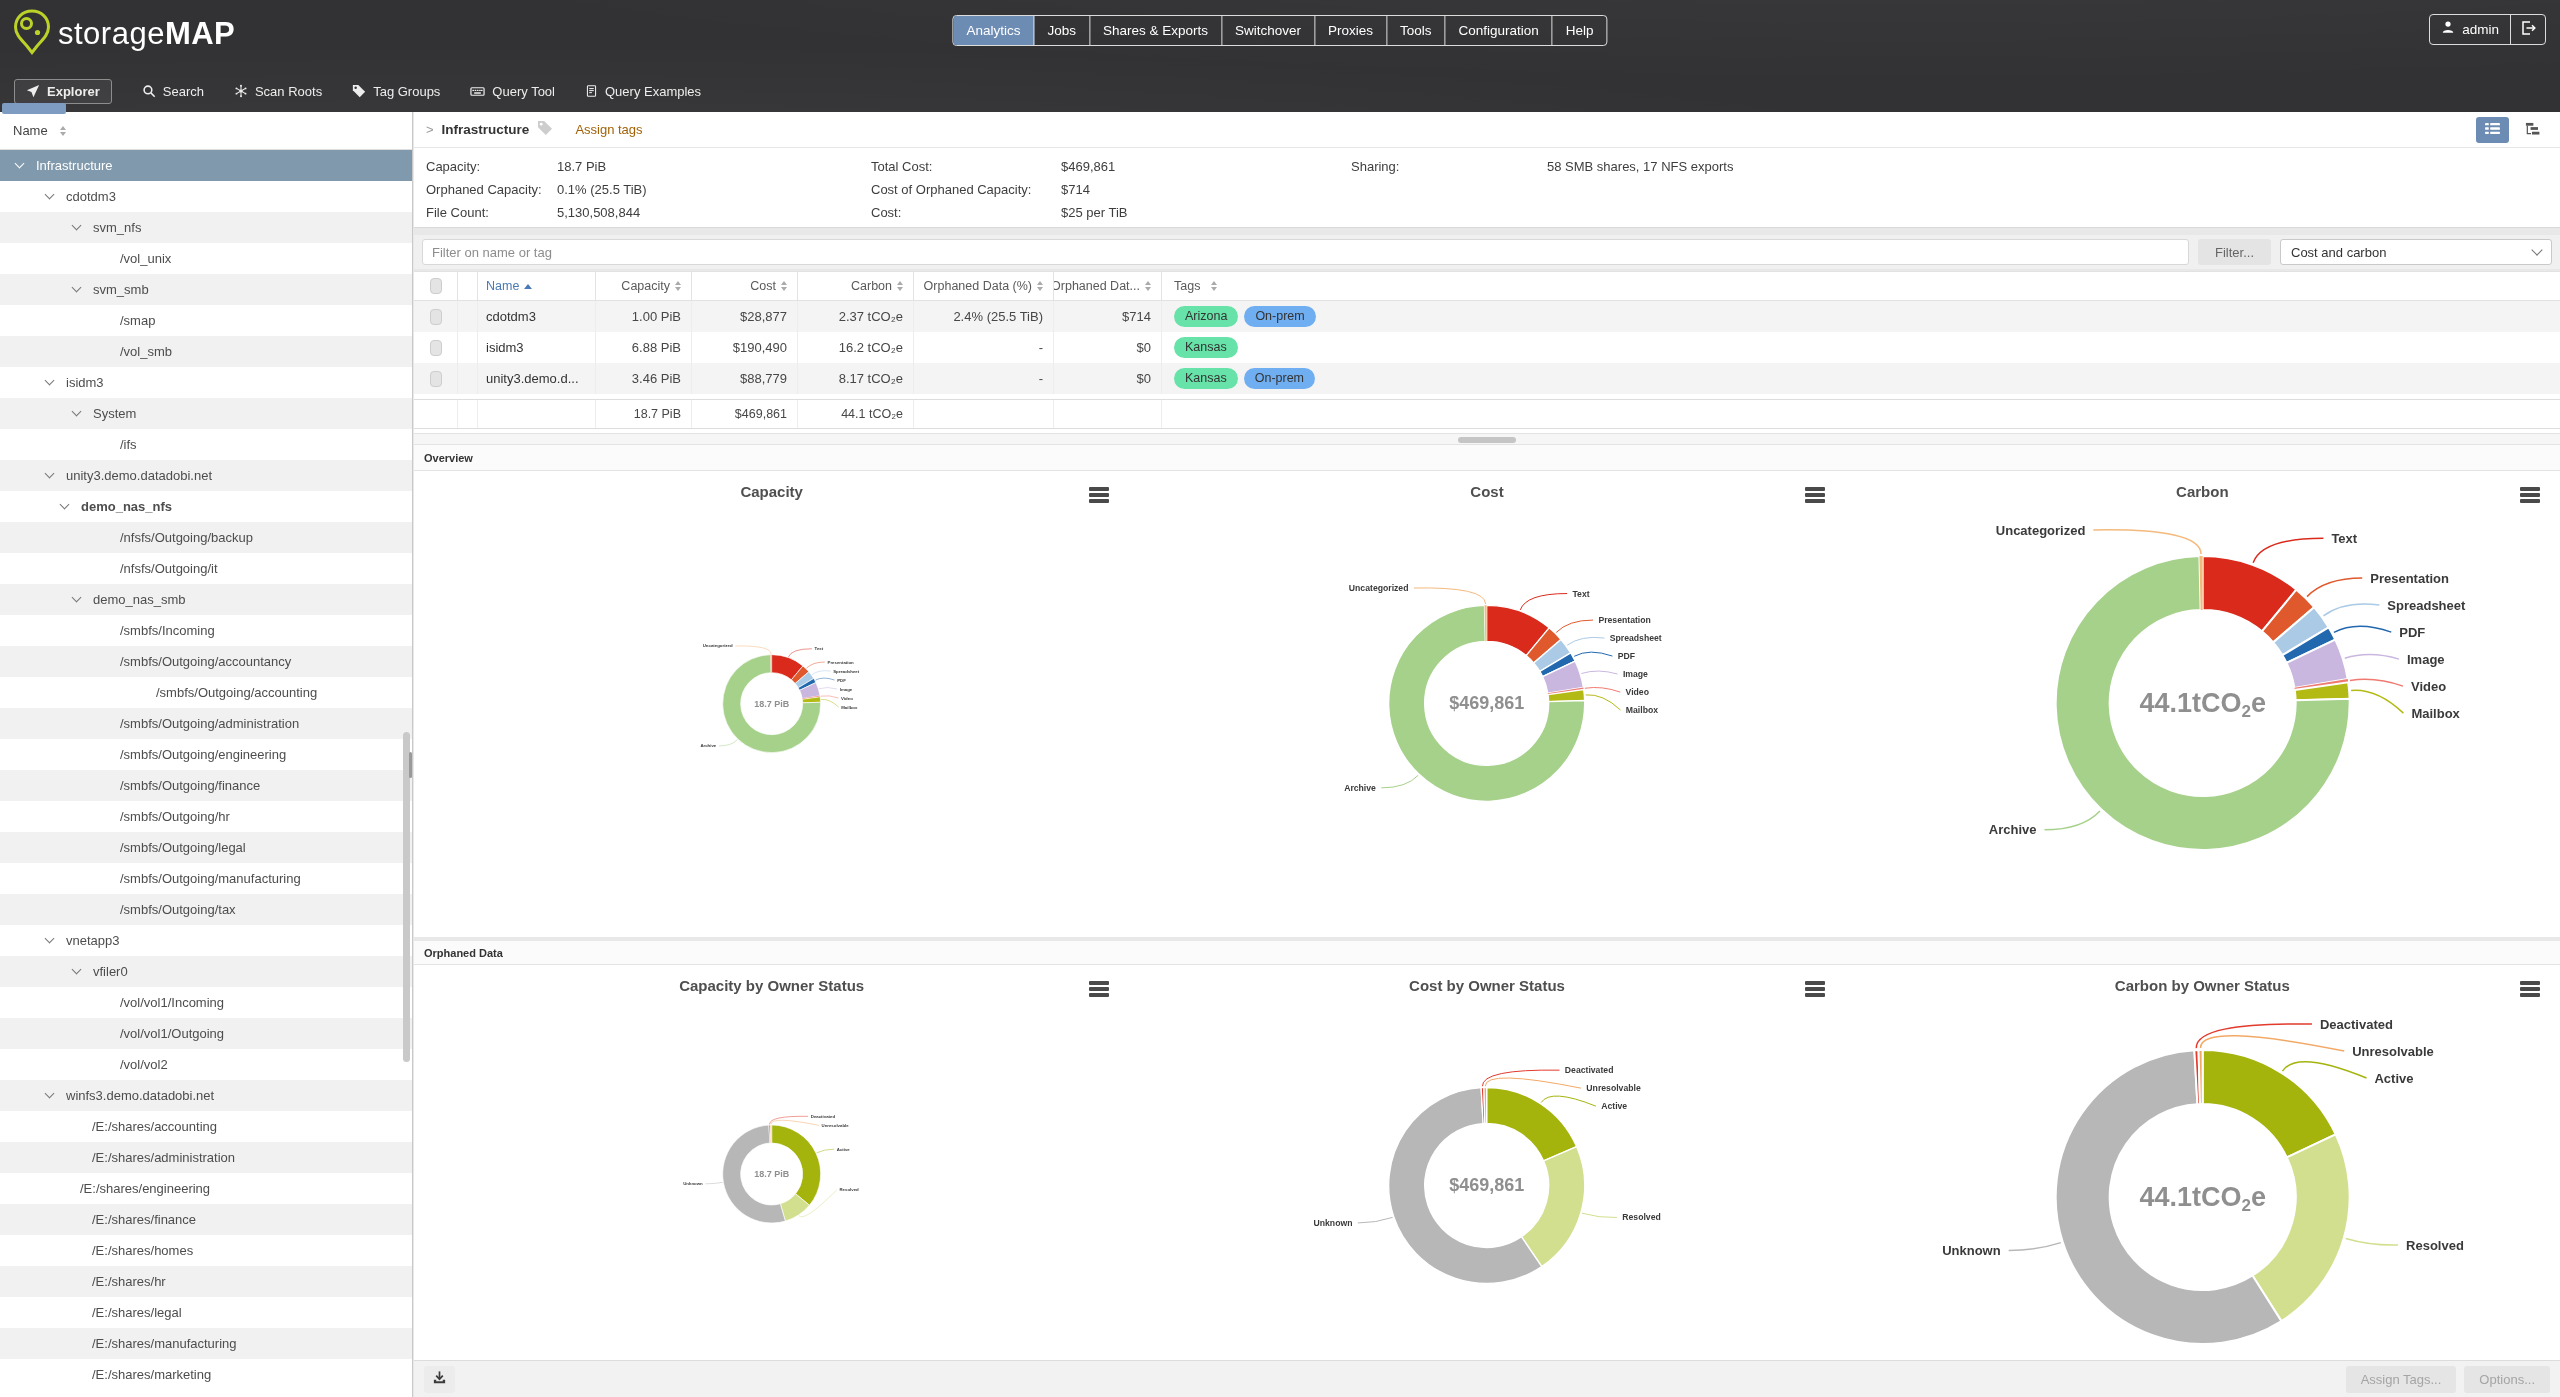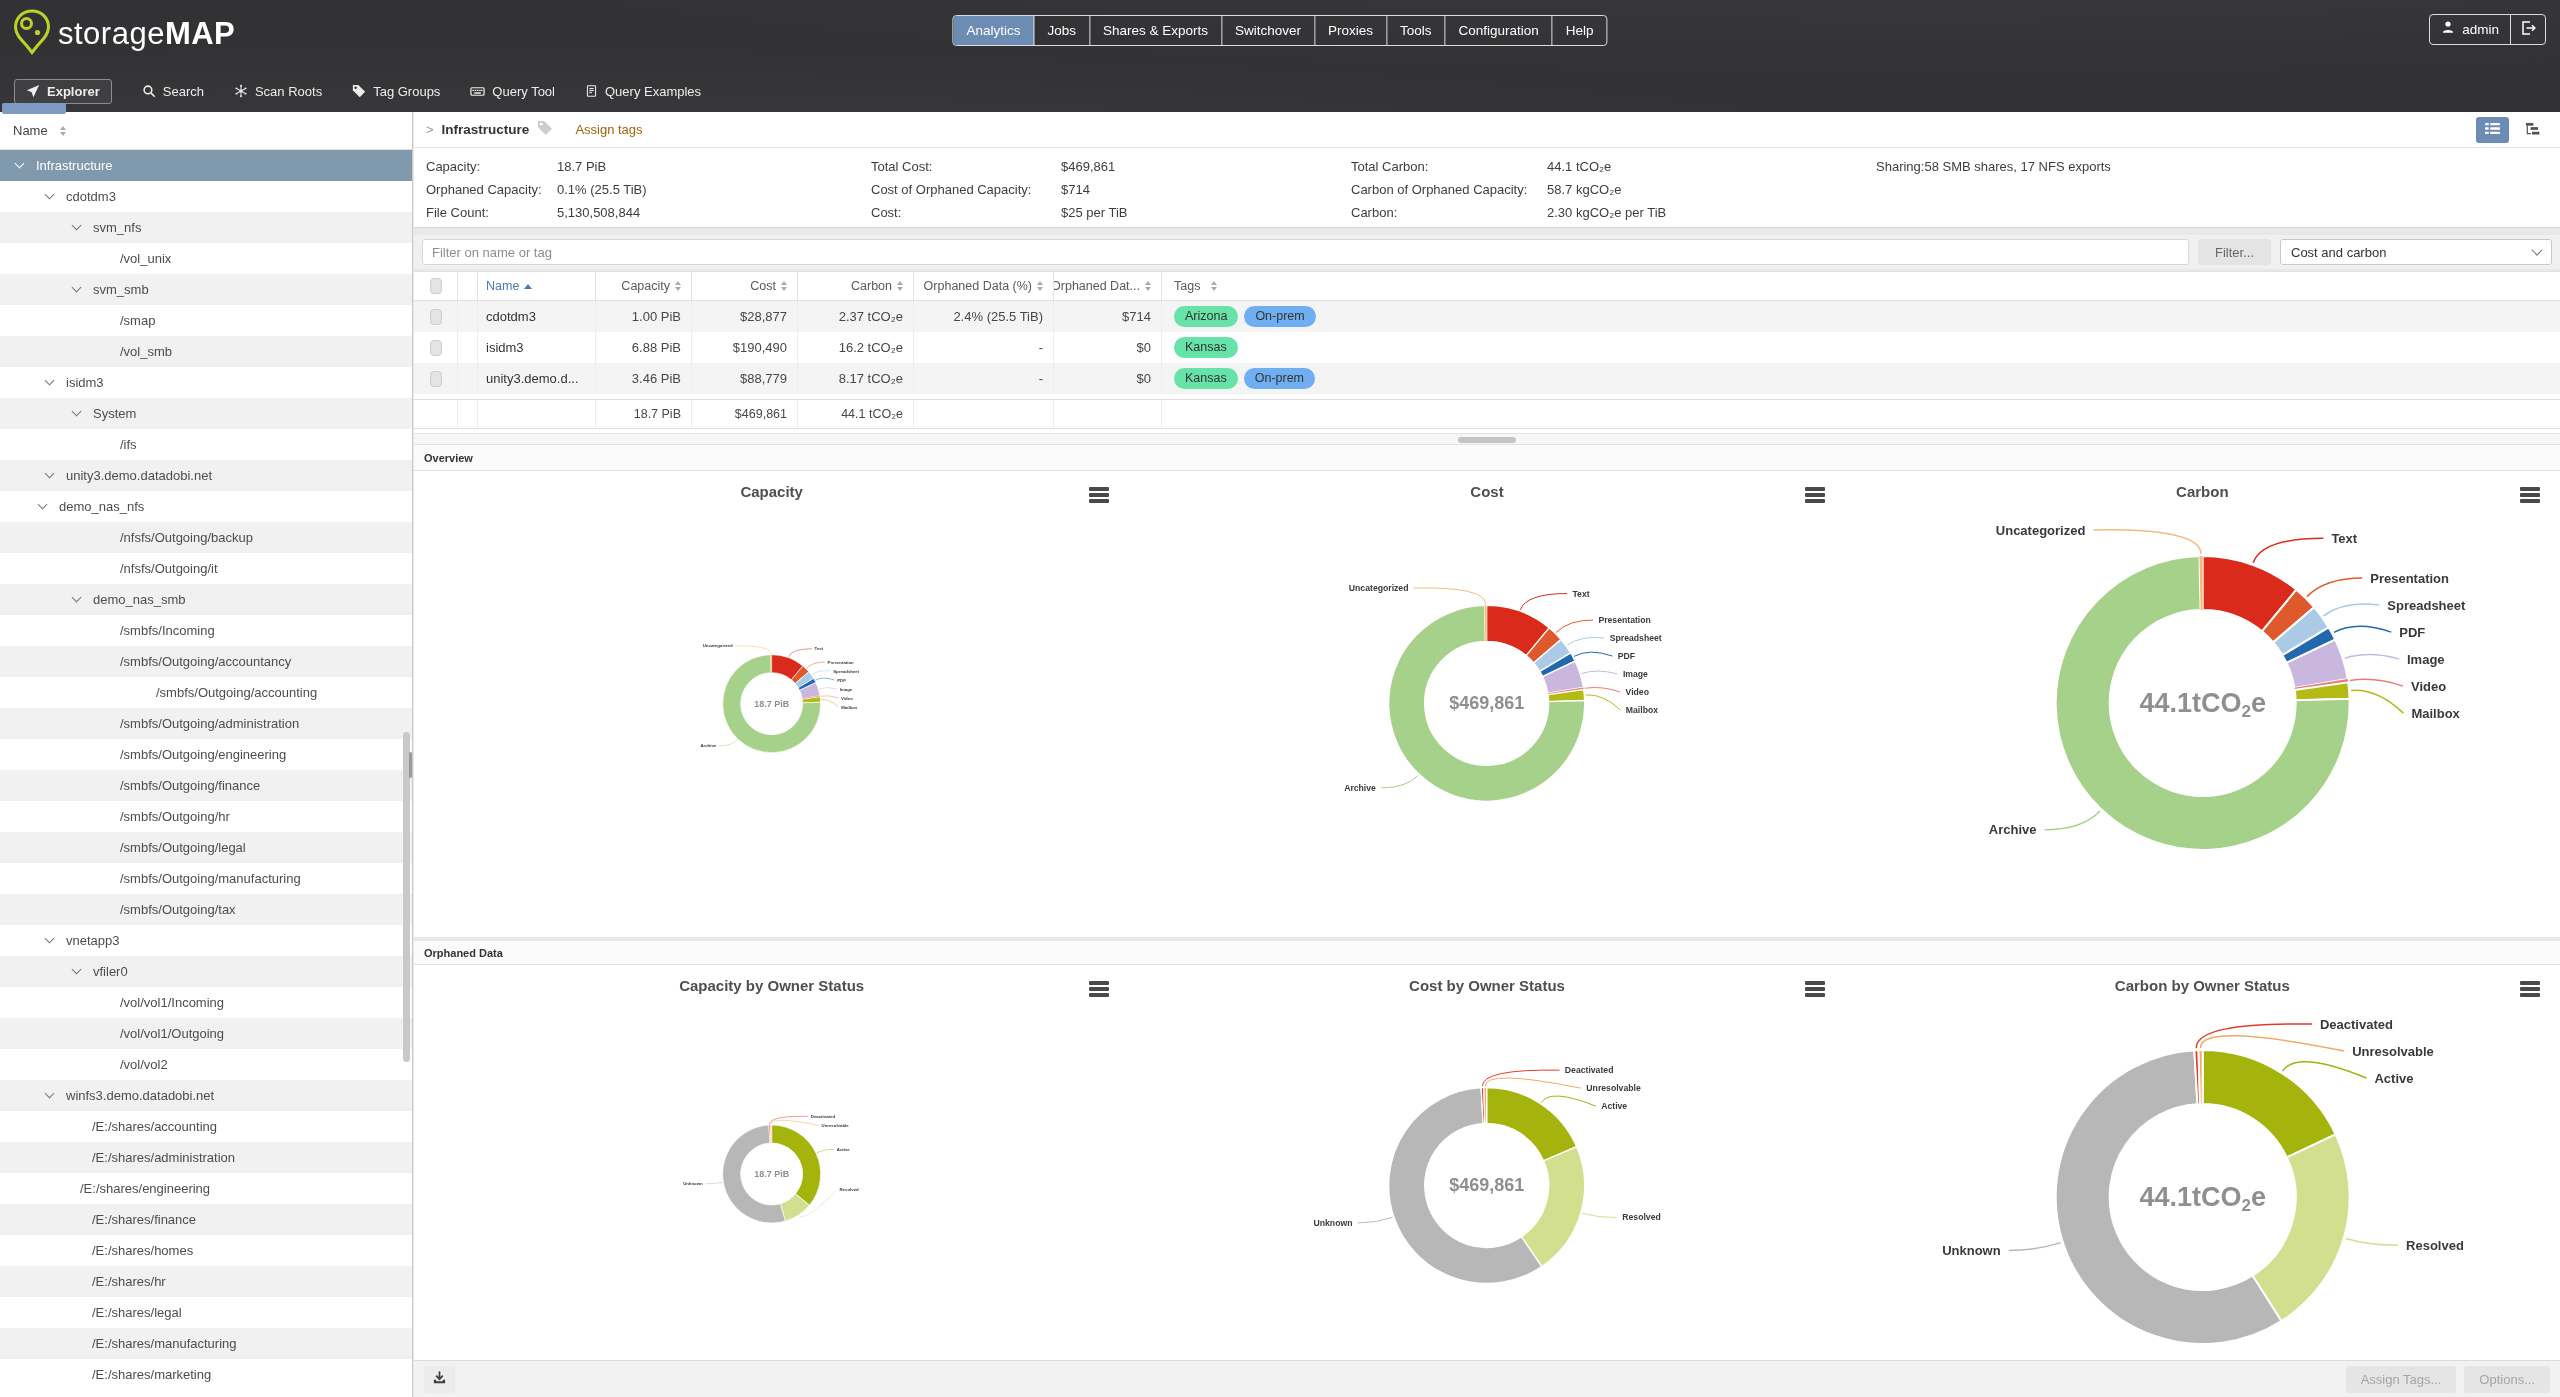--- a/index.html
+++ b/index.html
@@ -307,21 +307,21 @@
           <span class="chev"></span>
           <span>System</span>
         </div>
         <div class="tree-row" style="padding-left: 120px;">
           <span>/ifs</span>
         </div>
         <div class="tree-row stripe" style="padding-left: 46px;">
           <span class="chev"></span>
           <span>unity3.demo.datadobi.net</span>
         </div>
-        <div class="tree-row" style="padding-left: 39px;">
+        <div class="tree-row" style="padding-left: 61px; font-weight: bold;">
           <span class="chev"></span>
           <span>demo_nas_nfs</span>
         </div>
         <div class="tree-row stripe" style="padding-left: 120px;">
           <span>/nfsfs/Outgoing/backup</span>
         </div>
         <div class="tree-row" style="padding-left: 120px;">
           <span>/nfsfs/Outgoing/it</span>
         </div>
         <div class="tree-row stripe" style="padding-left: 73px;">
@@ -452,25 +452,20 @@
       <div class="stats" id="stats">
           <div class="stat-col">
             <div class="stat-row"><span class="stat-lbl">Capacity:</span><span class="stat-val">18.7 PiB</span></div>
             <div class="stat-row"><span class="stat-lbl">Orphaned Capacity:</span><span class="stat-val">0.1% (25.5 TiB)</span></div>
             <div class="stat-row"><span class="stat-lbl">File Count:</span><span class="stat-val">5,130,508,844</span></div>
           </div>
           <div class="stat-col">
             <div class="stat-row"><span class="stat-lbl">Total Cost:</span><span class="stat-val">$469,861</span></div>
             <div class="stat-row"><span class="stat-lbl">Cost of Orphaned Capacity:</span><span class="stat-val">$714</span></div>
             <div class="stat-row"><span class="stat-lbl">Cost:</span><span class="stat-val">$25 per TiB</span></div>
-          </div>
-          <div class="stat-col">
-            <div class="stat-row"><span class="stat-lbl">Total Carbon:</span><span class="stat-val">44.1 tCO₂e</span></div>
-            <div class="stat-row"><span class="stat-lbl">Carbon of Orphaned Capacity:</span><span class="stat-val">58.7 kgCO₂e</span></div>
-            <div class="stat-row"><span class="stat-lbl">Carbon:</span><span class="stat-val">2.30 kgCO₂e per TiB</span></div>
           </div>
           <div class="stat-col">
             <div class="stat-row"><span class="stat-lbl">Sharing:</span><span class="stat-val">58 SMB shares, 17 NFS exports</span></div>
           </div>
         </div>
     </div>
 
     <div class="filter-row">
       <input class="filter-input" placeholder="Filter on name or tag" style="">
       <button class="filter-btn">Filter...</button>

